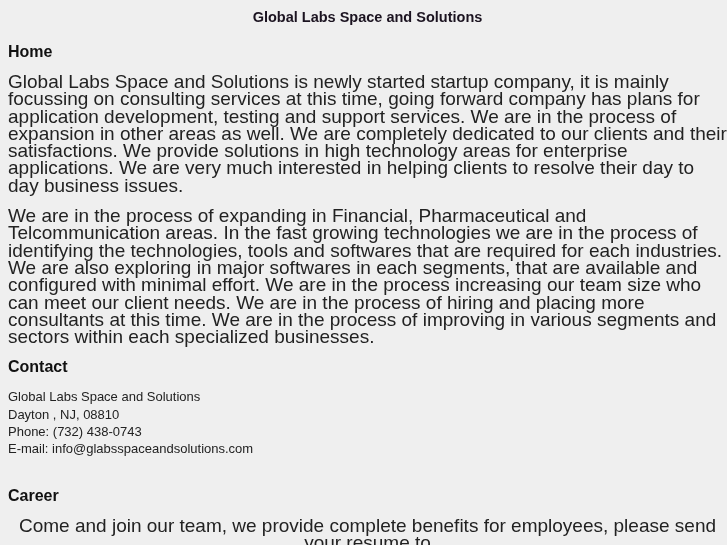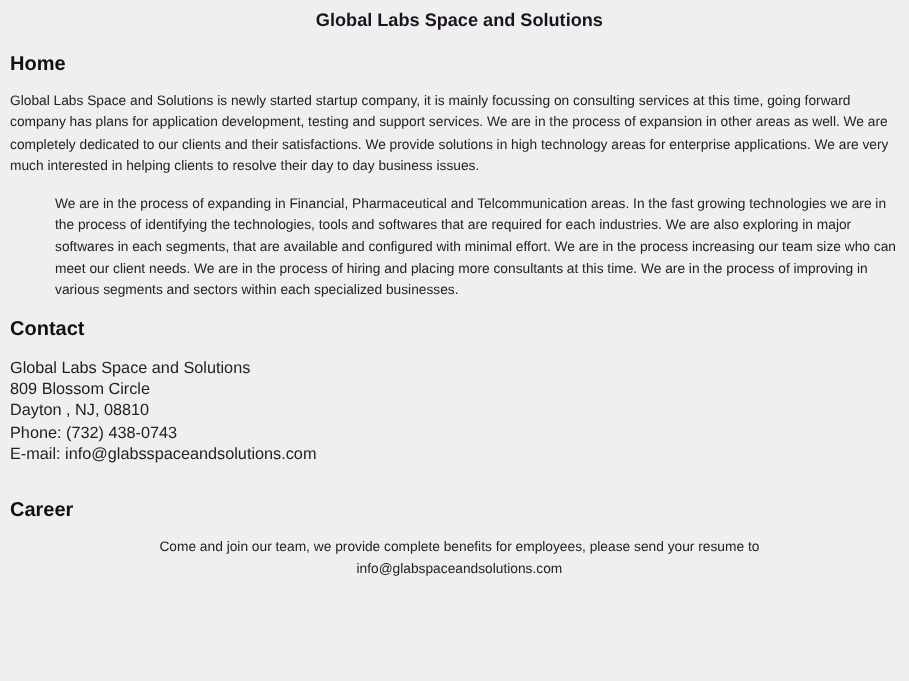--- a/index.html
+++ b/index.html
@@ -14,26 +14,26 @@
     text-align: center;
     font-size: 14.5px; font-weight: bold;
     color: #1b1320;
     margin: 0; padding-top: 8px; height: 20px; line-height: 18px;
   }
   h2 {
     font-size: 16px; font-weight: bold; color: #111;
     margin: 0; line-height: 17px;
   }
   p {
-    font-size: 11px; line-height: 17.3px;
+    font-size: 19px; line-height: 17.3px;
     margin: 0; color: #222;
   }
   #h-home { margin-top: 15px; }
   #p1 { margin-top: 13px; }
-  #p2 { margin-top: 13px; margin-left: 36px; }
+  #p2 { margin-top: 13px; }
   #p3 { margin-top: 13px; }
   #h-contact { margin-top: 13px; }
   #contact-block { margin-top: 13px; }
   #h-career { margin-top: 29px; }
   #career-p { margin-top: 13px; text-align: center; }
   .line { display: block; font-size: 13px; line-height: 17.3px; }
 </style>
 </head>
 <body>
 
@@ -43,21 +43,20 @@
   <section>
     <h2 id="h-home">Home</h2>
     <p id="p1">Global Labs Space and Solutions is newly started startup company, it is mainly focussing on consulting services at this time, going forward company has plans for application development, testing and support services. We are in the process of expansion in other areas as well. We are completely dedicated to our clients and their satisfactions. We provide solutions in high technology areas for enterprise applications. We are very much interested in helping clients to resolve their day to day business issues.</p>
     <p id="p2">We are in the process of expanding in Financial, Pharmaceutical and Telcommunication areas. In the fast growing technologies we are in the process of identifying the technologies, tools and softwares that are required for each industries. We are also exploring in major softwares in each segments, that are available and configured with minimal effort. We are in the process increasing our team size who can meet our client needs. We are in the process of hiring and placing more consultants at this time. We are in the process of improving in various segments and sectors within each specialized businesses.</p>
   </section>
 
   <section>
     <h2 id="h-contact">Contact</h2>
     <div id="contact-block">
       <span class="line">Global Labs Space and Solutions</span>
-      <span class="line">809 Blossom Circle</span>
       <span class="line">Dayton , NJ, 08810</span>
       <span class="line">Phone: (732) 438-0743</span>
       <span class="line"><span>E-mail: </span><span>info@glabsspaceandsolutions.com</span></span>
     </div>
   </section>
 
   <section>
     <h2 id="h-career">Career</h2>
     <p id="career-p">
       <span>Come and join our team, we provide complete benefits for employees, please send your resume to</span><br>

